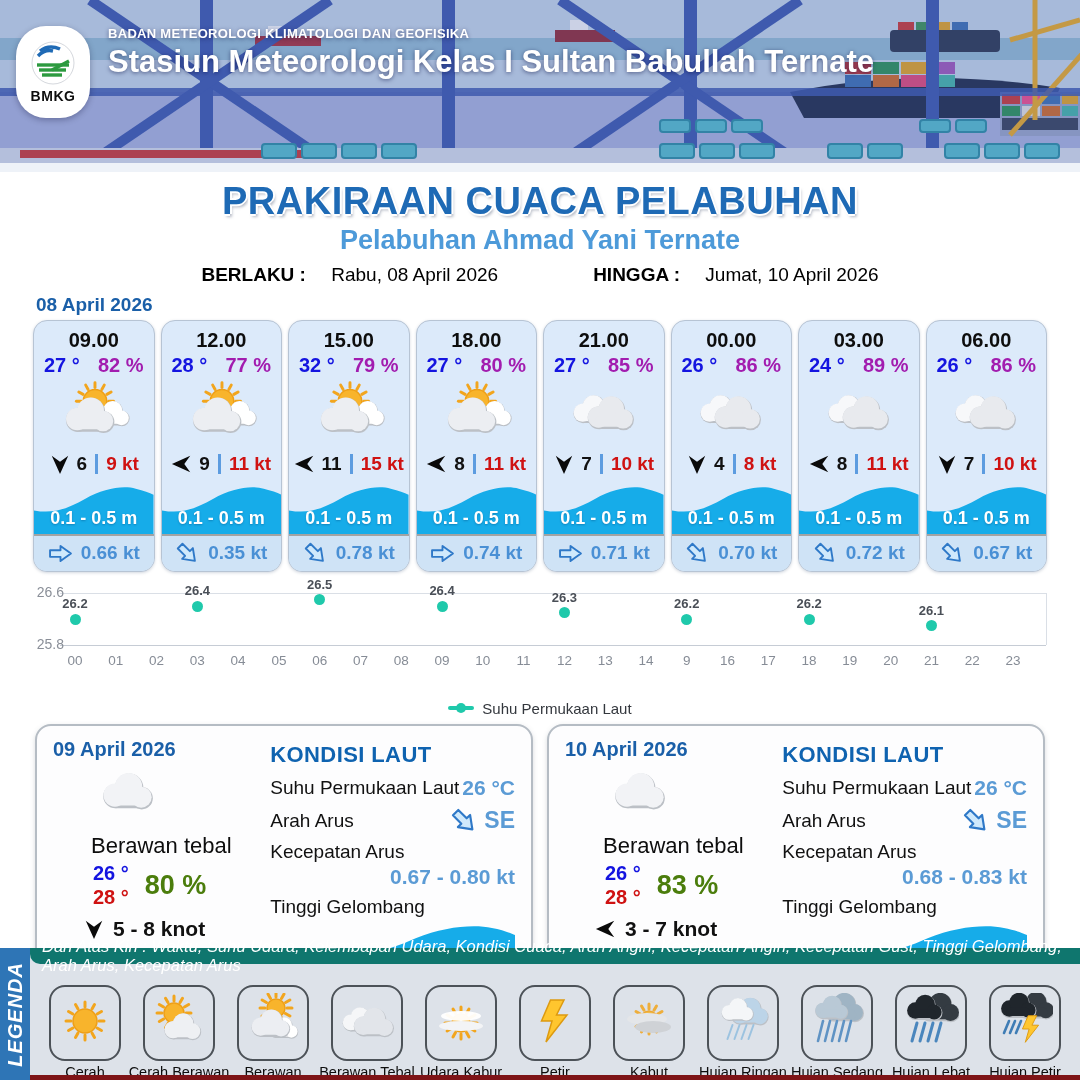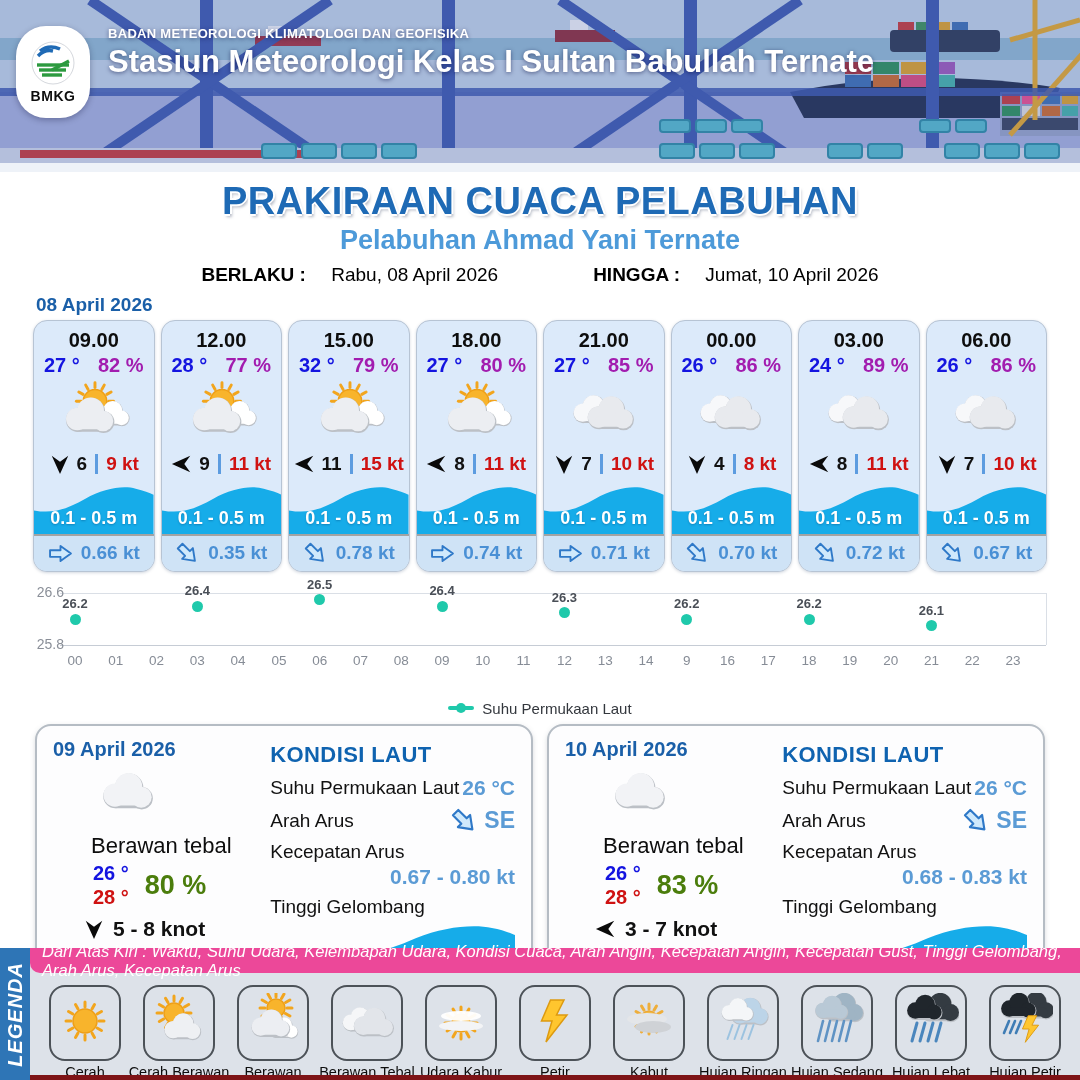--- a/index.html
+++ b/index.html
@@ -97,21 +97,21 @@
   .sea .wavebox svg{position:absolute;inset:0;width:100%;height:100%;display:block;}
   .sea .wavebox .wtext{position:absolute;left:0;right:0;bottom:8px;text-align:center;color:#fff;
                        font-size:20px;font-weight:bold;}
 
   
   .legend-sec{position:absolute;left:0;bottom:0;width:1080px;height:132px;background:#dde2e9;}
   .vbar{position:absolute;left:0;top:0;width:30px;height:132px;background:#2e75b6;
         display:flex;align-items:center;justify-content:center;}
   .vbar span{writing-mode:vertical-rl;transform:rotate(180deg);color:#fff;font-weight:bold;
              font-style:italic;font-size:20px;letter-spacing:1px;}
-  .leg-strip{position:absolute;left:30px;top:0;right:0;height:25px;background:#ec4899;border-bottom-left-radius:10px;
+  .leg-strip{position:absolute;left:30px;top:0;right:0;height:16px;background:#0f766e;border-bottom-left-radius:10px;
              display:flex;align-items:center;padding-left:12px;color:#fff;font-style:italic;font-size:16.5px;box-sizing:border-box;}
   #legend-items{position:absolute;left:30px;top:37px;right:0;display:flex;justify-content:space-around;padding:0 8px;}
   .litem{display:flex;flex-direction:column;align-items:center;width:90px;}
   .lbox{width:68px;height:72px;border:2px solid #4c5258;border-radius:16px;display:flex;
         align-items:center;justify-content:center;}
   .lbox svg{width:56px;height:56px;}
   .llabel{margin-top:3px;font-size:14.5px;color:#0d0d0d;text-align:center;white-space:nowrap;}
   .red-strip{position:absolute;left:30px;right:0;bottom:0;height:5px;background:#7e1417;}
 </style>
 </head>

